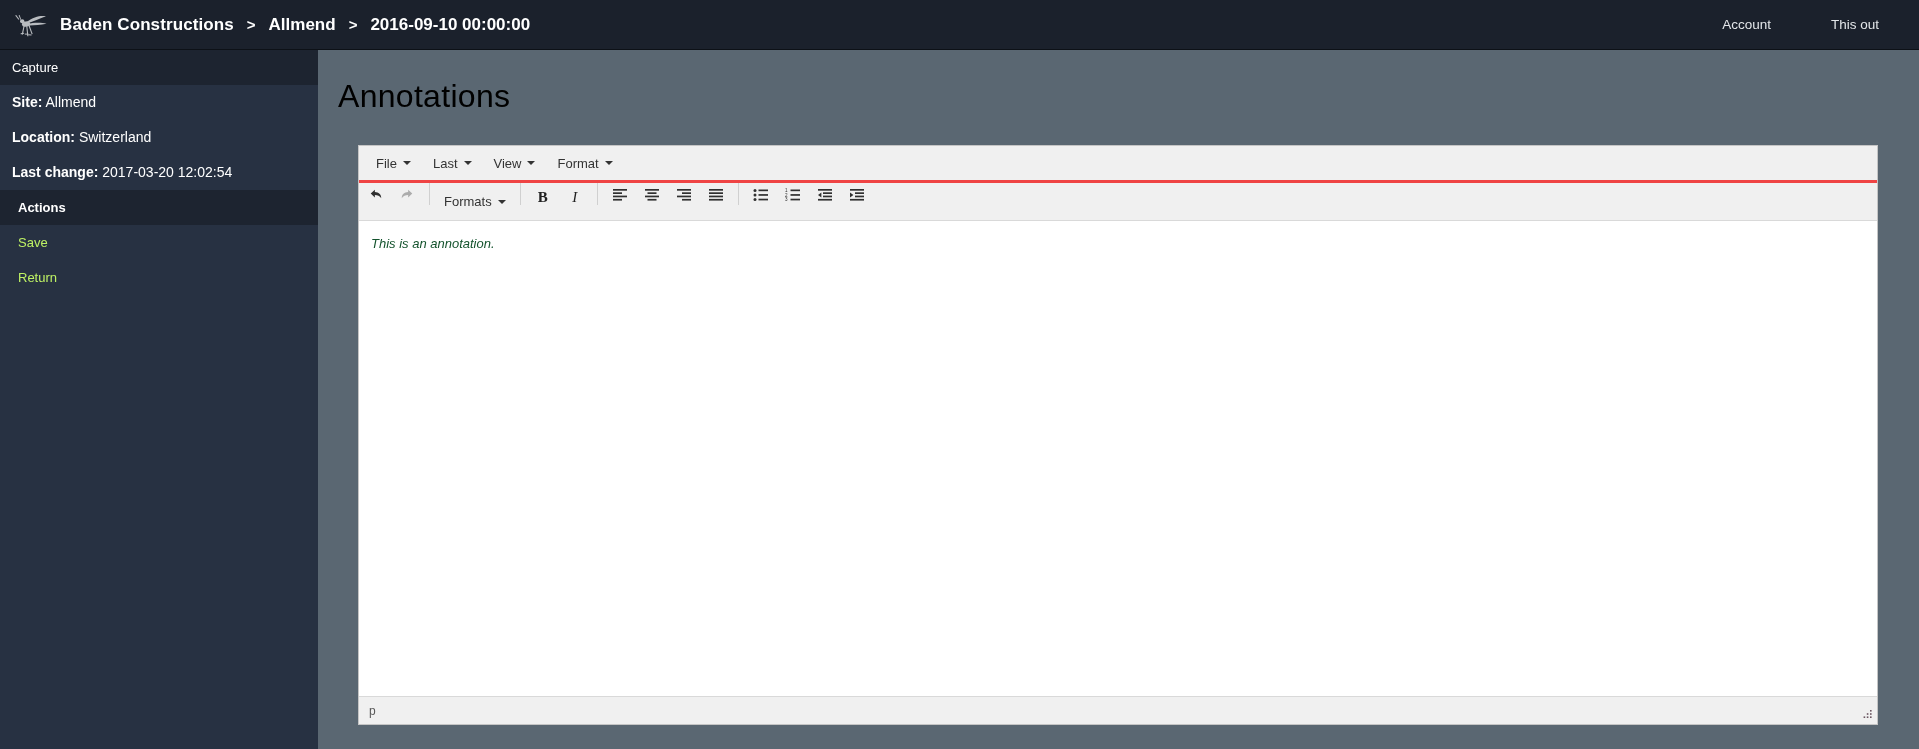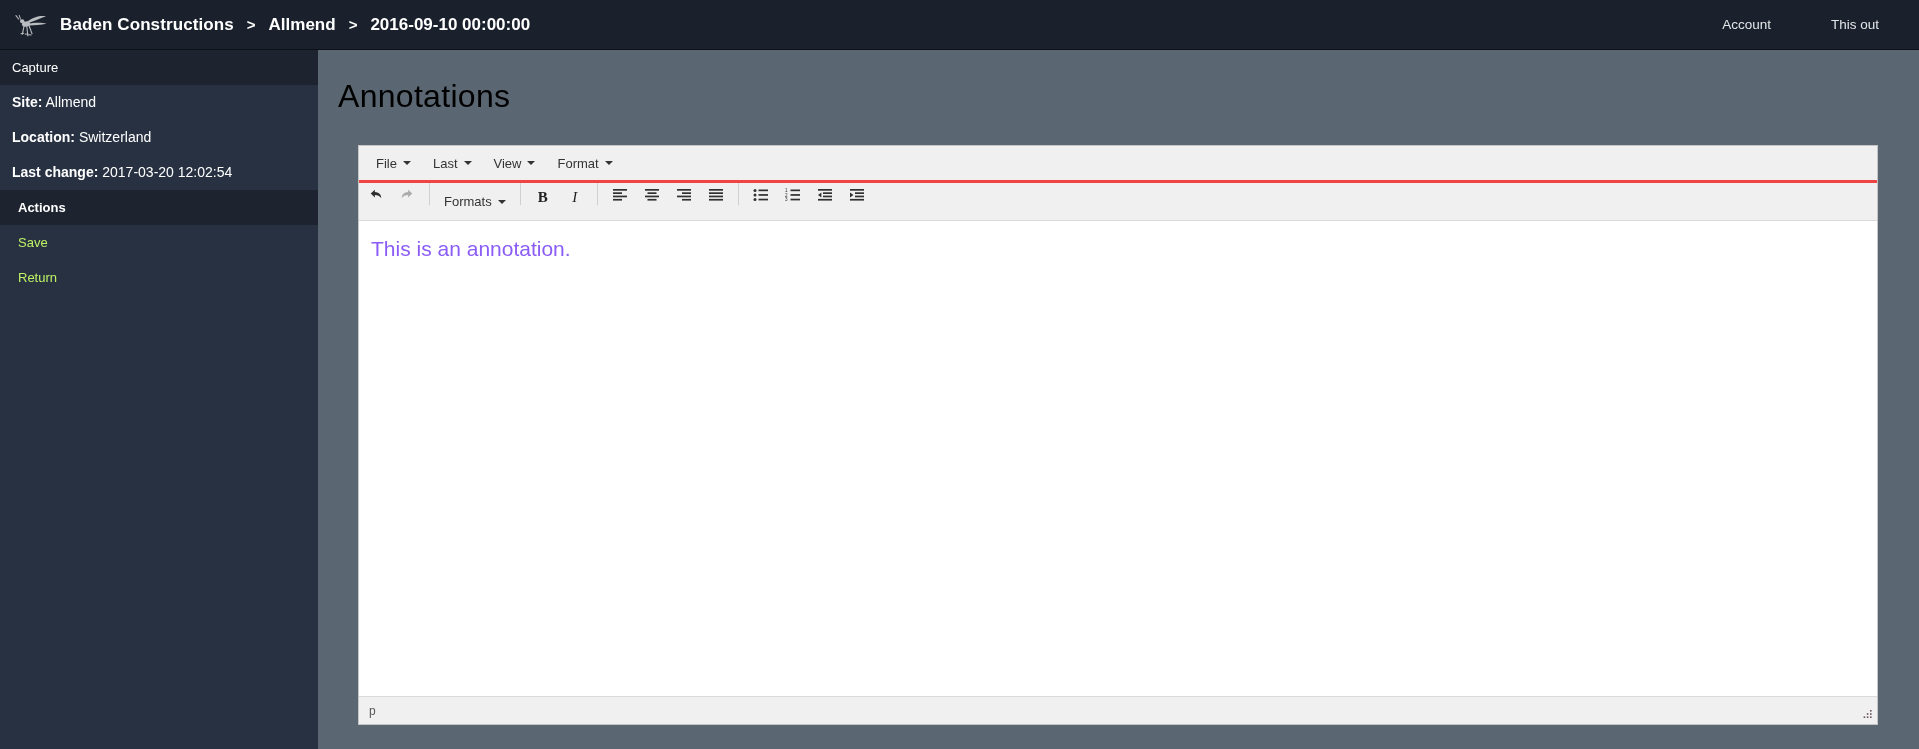--- a/index.html
+++ b/index.html
@@ -224,23 +224,24 @@
     color: #222222;
     font-family: "Liberation Serif", serif;
   }
   .edit-area {
     flex: 1;
     background: #ffffff;
     padding: 14px 12px;
     overflow: hidden;
   }
   .edit-area p {
-    font-size: 21px;
-    color: #8b5cf6;
+    font-size: 13px;
+    color: #14532d;
     line-height: 1.35;
+    font-style: italic;
   }
   .statusbar {
     height: 28px;
     background: #f0f0f0;
     border-top: 1px solid #d9d9d9;
     display: flex;
     align-items: center;
     padding-left: 10px;
     position: relative;
   }

